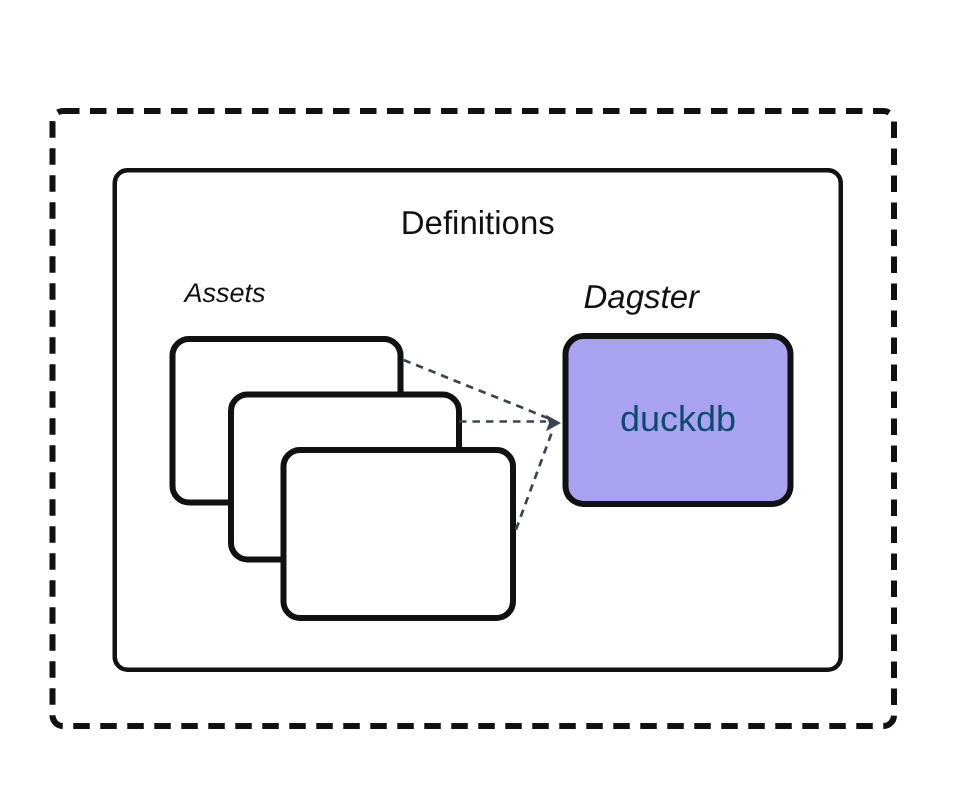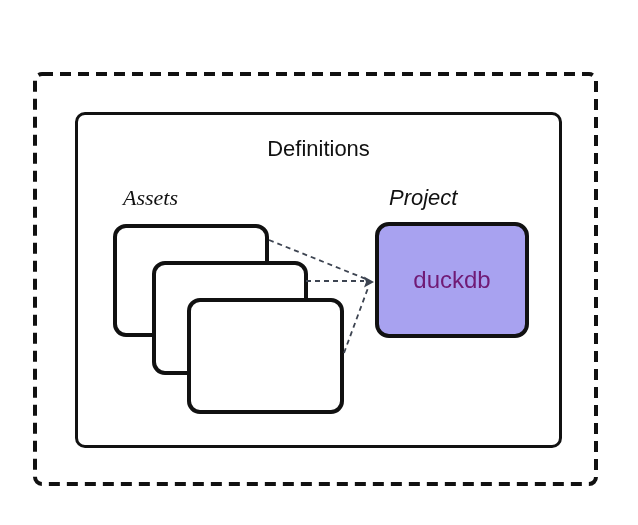--- a/index.html
+++ b/index.html
@@ -35,22 +35,21 @@
     background: #ffffff;
   }
   .definitions-label {
     left: 75px; top: 136px;
     width: 487px;
     text-align: center;
     font-size: 22px;
   }
   .assets-label {
     left: 123px; top: 185px;
-    font-size: 22px;
-    font-family: Liberation Serif, serif;
+    font-size: 18px;
   }
   .resource-label {
     left: 389px; top: 185px;
     font-size: 22px;
   }
   .asset-card {
     position: absolute;
     background: #ffffff;
     border: 4px solid #111111;
     border-radius: 13px;
@@ -64,21 +63,21 @@
     width: 154px; height: 116px;
     border: 4px solid #111111;
     border-radius: 14px;
     display: flex;
     align-items: center;
     justify-content: center;
     z-index: 2;
   }
   .resource-node-label {
     font-size: 24px;
-    color: #701a75;
+    color: #0c4a6e;
   }
   .overlay-svg {
     position: absolute;
     left: 0; top: 0;
     width: 638px; height: 525px;
     z-index: 6;
     pointer-events: none;
   }
 </style>
 </head>
@@ -86,21 +85,21 @@
 
 <div class="canvas">
 
 
   <div class="definitions-box"></div>
 
   <div class="label definitions-label">Definitions</div>
 
   <div class="label italic assets-label">Assets</div>
 
-  <div class="label italic resource-label">Project</div>
+  <div class="label italic resource-label">Dagster</div>
 
   <div class="asset-card back"></div>
   <div class="asset-card middle"></div>
   <div class="asset-card front"></div>
 
   <div class="resource-node" style="background: rgb(168, 162, 240);">
     <span class="resource-node-label">duckdb</span>
   </div>
 
   <svg class="overlay-svg" viewBox="0 0 638 525" xmlns="http://www.w3.org/2000/svg">

